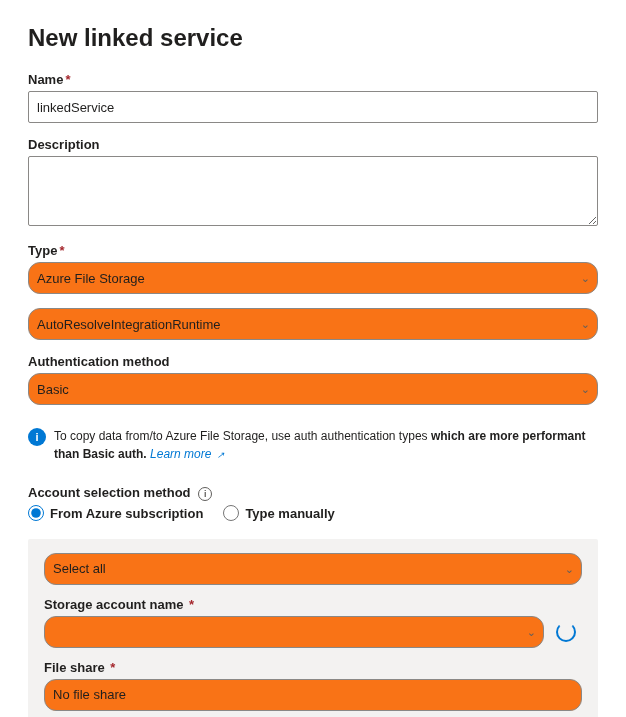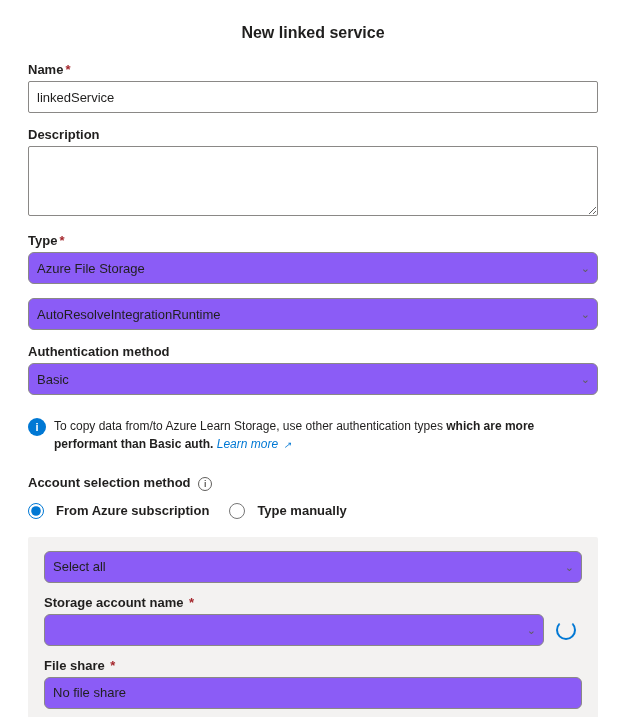--- a/index.html
+++ b/index.html
@@ -6,25 +6,24 @@
     body {
       font-family: 'Segoe UI', Arial, sans-serif;
       font-size: 13px;
       background: #fff;
       color: #323130;
       width: 626px;
       min-height: 717px;
       padding: 24px 28px;
     }
     h1 {
-      font-size: 16px;
+      font-size: 24px;
       font-weight: 600;
       margin-bottom: 20px;
       color: #201f1e;
-      text-align: center;
     }
     .field-group {
       margin-bottom: 14px;
     }
     label {
       display: block;
       font-size: 13px;
       font-weight: 600;
       margin-bottom: 4px;
       color: #201f1e;
@@ -70,25 +69,25 @@
       outline: none;
     }
     .select-wrapper {
       position: relative;
       width: 100%;
     }
     .select-wrapper select {
       width: 100%;
       height: 32px;
       border: 1px solid #8a8886;
-      border-radius: 6px;
+      border-radius: 12px;
       padding: 0 32px 0 8px;
       font-size: 13px;
       color: #201f1e;
-      background: #8b5cf6;
+      background: #f97316;
       appearance: none;
       -webkit-appearance: none;
       outline: none;
       cursor: pointer;
     }
     .select-wrapper .chevron {
       position: absolute;
       right: 8px;
       top: 50%;
       transform: translateY(-50%);
@@ -132,24 +131,23 @@
       margin-left: 2px;
     }
     .radio-group {
       display: flex;
       align-items: center;
       gap: 20px;
       margin-top: 4px;
     }
     .radio-option {
       display: flex;
-      align-items: center;
-      gap: 12px;
+      align-items: flex-end;
+      gap: 6px;
       cursor: pointer;
-      margin-top: 8px;
     }
     .radio-option input[type="radio"] {
       accent-color: #0078d4;
       width: 16px;
       height: 16px;
       cursor: pointer;
     }
     .radio-option span {
       font-size: 13px;
       color: #201f1e;
@@ -252,21 +250,21 @@
     <select>
       <option>Basic</option>
     </select>
     <span class="chevron">⌄</span>
   </div>
 </div>
 
 <div class="info-banner">
   <div class="info-circle">i</div>
   <div>
-    <span>To copy data from/to Azure Learn Storage, use other authentication types </span><span style="font-weight:600;">which are more performant than Basic auth.</span>
+    <span>To copy data from/to Azure File Storage, use auth authentication types </span><span style="font-weight:600;">which are more performant than Basic auth.</span>
     <a href="#">
       <span>Learn more</span>
       <span class="external-link-icon">↗</span>
     </a>
   </div>
 </div>
 
 <div class="field-group">
   <label>
     <span>Account selection method</span>

